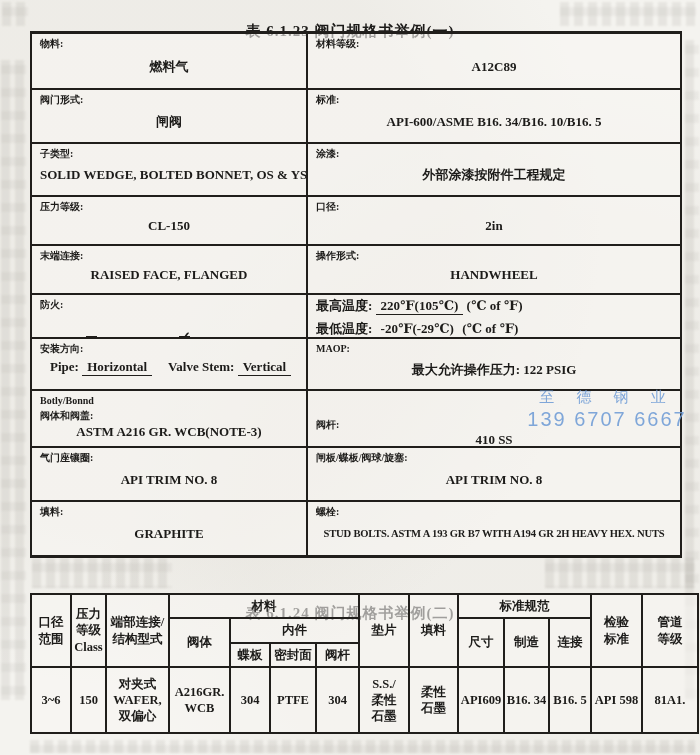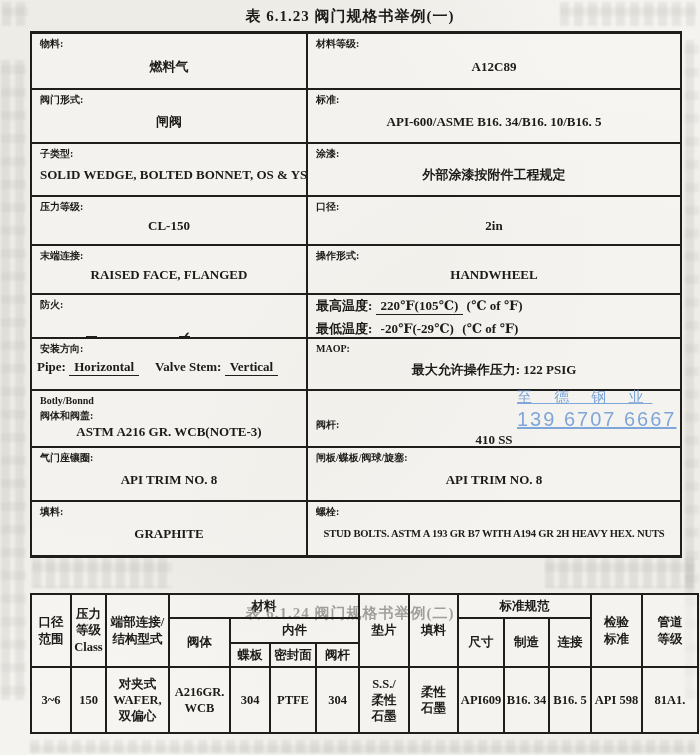--- a/index.html
+++ b/index.html
@@ -9,21 +9,21 @@
     background-image:
       radial-gradient(circle at 20% 30%, rgba(210,205,195,.18) 0 40%, transparent 60%),
       radial-gradient(circle at 80% 70%, rgba(210,205,195,.15) 0 40%, transparent 60%);
     font-family:"Liberation Serif","DejaVu Serif",serif;
     color:#1c1b19;
   }
   .doc-title{
     position:absolute;left:0;width:700px;text-align:center;
     font-size:15px;font-weight:700;letter-spacing:1px;
   }
-  #title1{top:7px;}
+  #title1{top:22px;}
   #title2{top:556px;margin-top:48px;}
 
   
   .t1{
     position:absolute;left:30px;top:31px;width:652px;
     border:2px solid #201e1b;border-top-width:3px;border-bottom-width:3px;
     display:grid;grid-template-columns:274px 1fr;
     grid-template-rows:56px 54px 53px 49px 49px 44px 52px 57px 54px 53px;
     box-sizing:border-box;background:rgba(248,247,243,.6);
   }
@@ -50,44 +50,43 @@
   }
   .tick{position:absolute;left:0px;top:-7px;font-size:13px;font-weight:700;line-height:1;}
   .blank{
     display:inline-block;width:36px;height:2px;border-bottom:1.6px solid #201e1b;
     margin:0 14px 0 5px;vertical-align:-2px;
   }
   .blank.end{margin-right:0;}
   .fireline{white-space:nowrap;margin-top:22px;}
   .temp-block{flex:1;display:flex;flex-direction:column;justify-content:center;padding:2px 8px 4px;gap:5px;}
   .temp-line{font-size:13px;font-weight:700;white-space:nowrap;}
-  .inst-line{padding:3px 5px 6px;font-size:13px;font-weight:700;white-space:nowrap;}
+  .inst-line{padding:3px 18px 6px;font-size:13px;font-weight:700;white-space:nowrap;}
   .inst-gap{display:inline-block;width:16px;}
 
   
   .t2{position:absolute;left:30px;top:593px;}
   .t2 table{
     border-collapse:collapse;table-layout:fixed;width:667px;
     background:rgba(248,247,243,.6);
   }
   .t2 table{border:2px solid #201e1b;}
   .t2 th,.t2 td{
     border:2px solid #201e1b;font-size:12.5px;font-weight:700;
     text-align:center;vertical-align:middle;padding:1px 1px;
     white-space:pre-line;line-height:1.3;overflow:hidden;
   }
   .t2 tr.h1{height:24px;} .t2 tr.h2{height:25px;} .t2 tr.h3{height:24px;}
   .t2 tr.dr{height:66px;}
 
   
   .watermark{
-    position:absolute;left:517px;top:388px;width:180px;
+    position:absolute;left:517px;top:388px;width:180px;text-align:center;
     color:#6f9cd6;opacity:.88;z-index:5;pointer-events:none;
     font-family:"Liberation Sans","DejaVu Sans",sans-serif;
-    text-decoration:underline;
   }
   .watermark .w1{font-size:15px;letter-spacing:9px;white-space:nowrap;}
   .watermark .w2{font-size:20px;letter-spacing:2px;white-space:nowrap;margin-top:1px;}
 
   
   .ghost{
     position:absolute;pointer-events:none;opacity:.45;filter:blur(1.1px);
     background-image:
       repeating-linear-gradient(90deg, rgba(92,86,78,.20) 0 9px, transparent 9px 14px),
       repeating-linear-gradient(180deg, transparent 0 5px, rgba(92,86,78,.14) 5px 14px, transparent 14px 23px);

